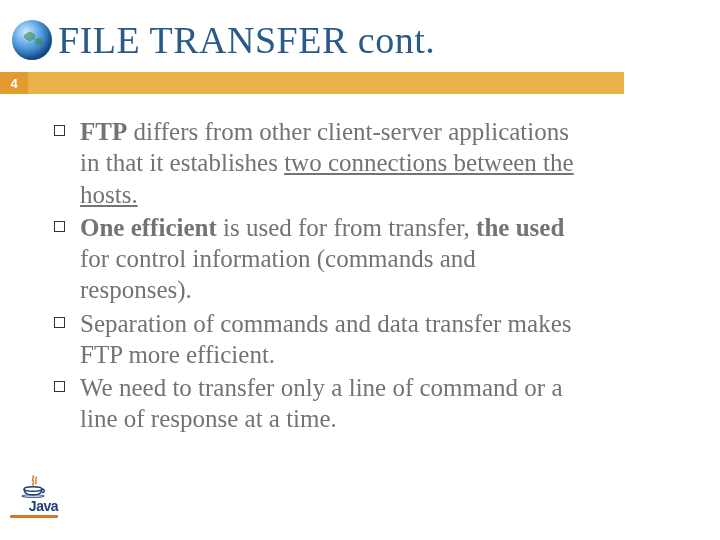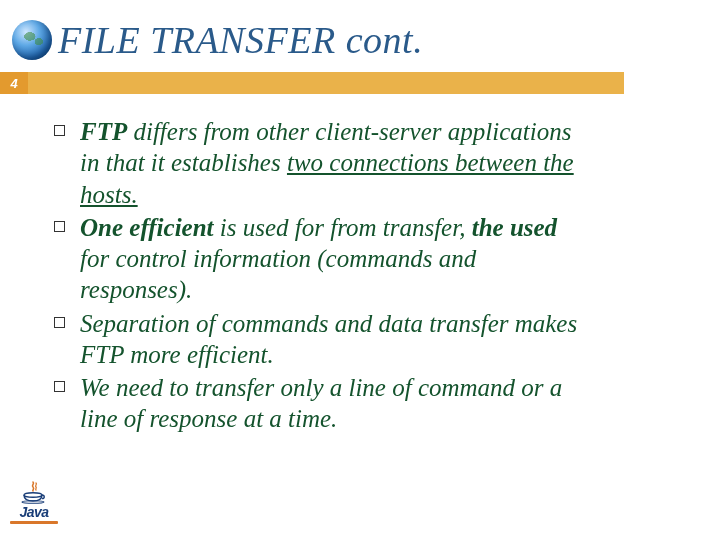--- a/index.html
+++ b/index.html
@@ -7,21 +7,20 @@
   body {
     background: #ffffff;
     font-family: "Times New Roman", Times, serif;
     position: relative;
   }
   .slide {
     width: 624px;
     height: 540px;
     position: relative;
     background: #ffffff;
-    font-style: italic;
   }
   .header-row {
     display: flex;
     align-items: center;
     padding: 18px 0 10px 12px;
   }
   .globe-icon {
     width: 40px;
     height: 40px;
     border-radius: 50%;
@@ -71,42 +70,42 @@
     padding: 22px 40px 0 52px;
   }
   ul.bullets {
     list-style: none;
   }
   ul.bullets > li {
     position: relative;
     padding-left: 28px;
     font-size: 25px;
     line-height: 1.25;
-    color: #14532d;
+    color: #737373;
     margin-bottom: 2px;
   }
   ul.bullets > li::before {
     content: "";
     position: absolute;
     left: 2px;
     top: 9px;
     width: 9px;
     height: 9px;
     border: 1.5px solid #333;
     background: transparent;
   }
   .b { font-weight: 700; }
   .u { text-decoration: underline; }
   .java-logo {
     position: absolute;
     left: 10px;
-    bottom: 16px;
+    bottom: 22px;
     width: 48px;
     font-family: Arial, sans-serif;
-    text-align: center;
+    text-align: right;
   }
   .java-cup {
     position: relative;
     width: 28px;
     height: 22px;
     margin: 0 auto 2px auto;
   }
   .java-cup svg { display: block; }
   .java-word {
     font-size: 14px;

